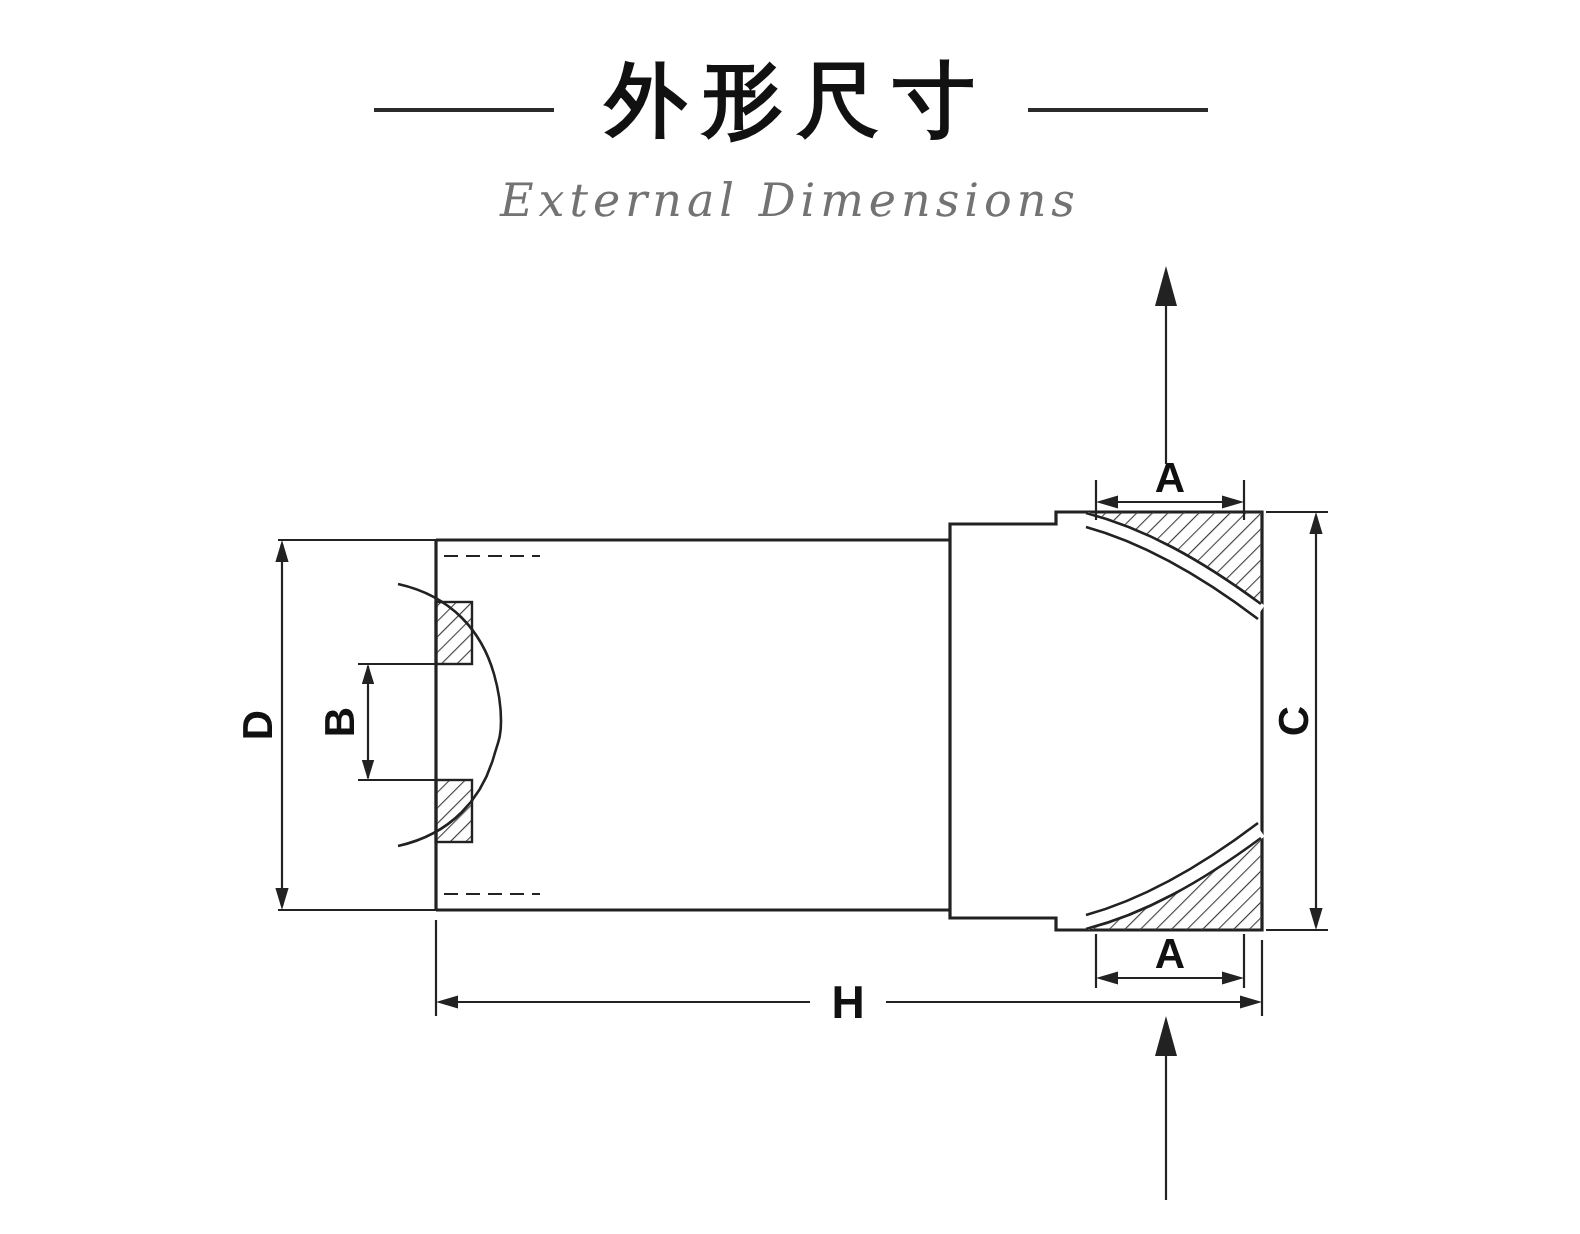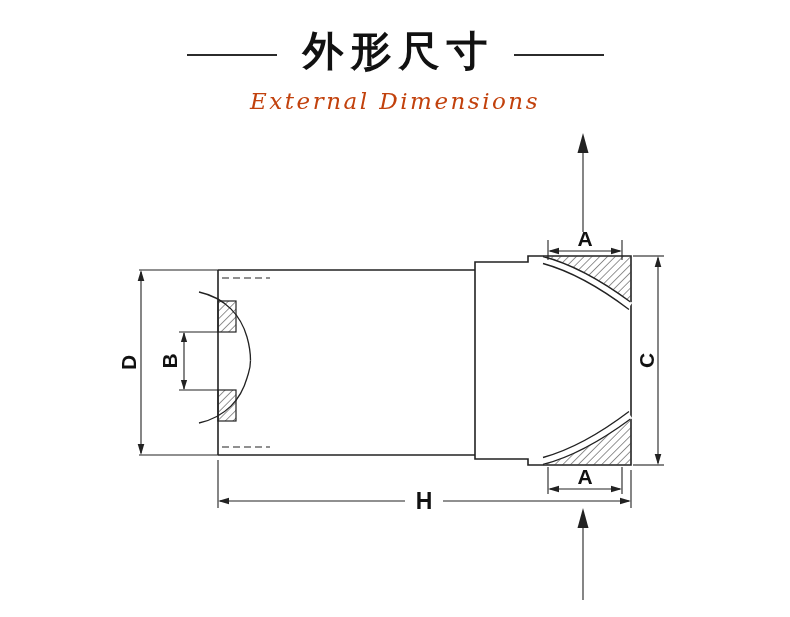--- a/index.html
+++ b/index.html
@@ -14,21 +14,21 @@
   }
   .title-line { width:90px; height:2px; background:#2b2b2b; }
   .page-title {
     font-size:41px; font-weight:900; color:#111111;
     letter-spacing:7px; margin-right:-7px; line-height:1;
     font-family:Liberation Mono, monospace;
   }
   .subtitle-row { position:absolute; top:88px; left:0; width:100%; text-align:center; }
   .page-subtitle {
     font-family:"DejaVu Serif","Liberation Serif",serif;
-    font-style:italic; font-size:23px; color:#c2410c; letter-spacing:2.5px;
+    font-style:italic; font-size:23px; color:#737373; letter-spacing:2.5px;
   }
   svg.diagram { position:absolute; left:0; top:0; }
   .part  { stroke:#222222; stroke-width:1.6; fill:none; stroke-linejoin:miter; }
   .thin  { stroke:#222222; stroke-width:1.1; fill:none; }
   .dash  { stroke:#222222; stroke-width:1.1; stroke-dasharray:7 4; fill:none; }
   .wavy  { stroke:#222222; stroke-width:1.3; fill:none; }
   .white-band { stroke:#ffffff; stroke-width:8; fill:none; }
   .arr   { fill:#222222; stroke:none; }
   .hatch-fill { fill:url(#hatch); stroke:none; }
   .hatch-rect { fill:url(#hatch); stroke:#222222; stroke-width:1.2; }

